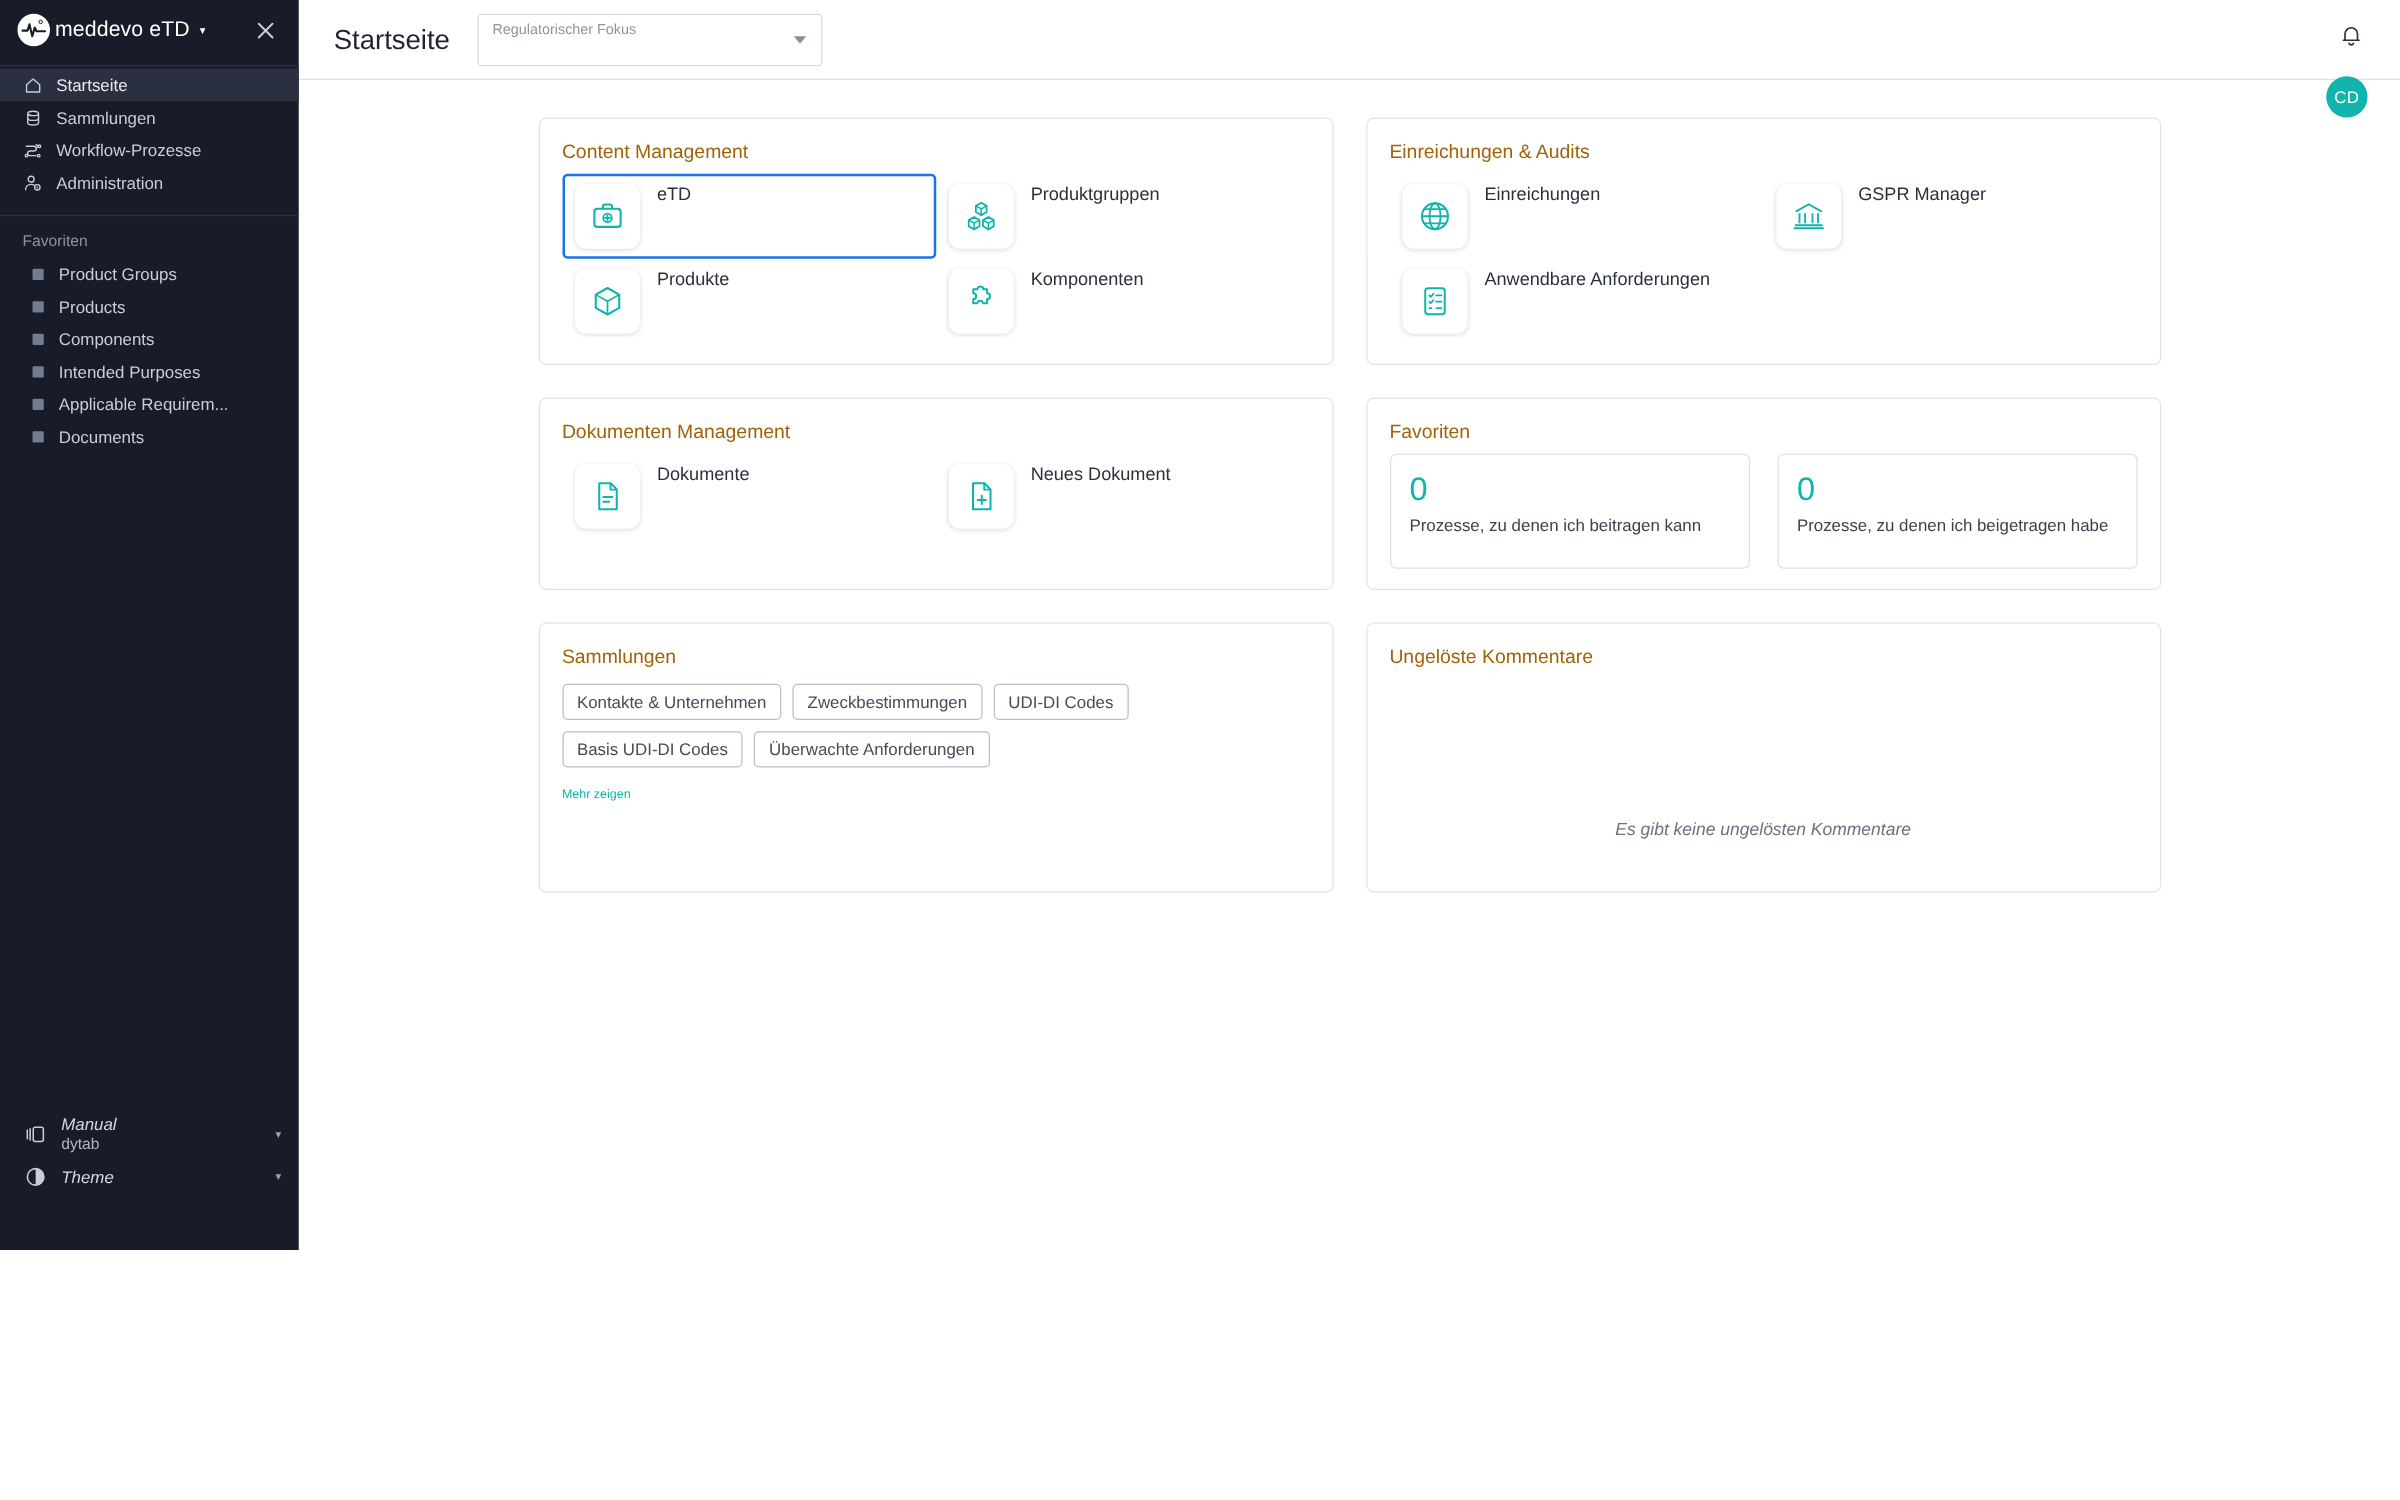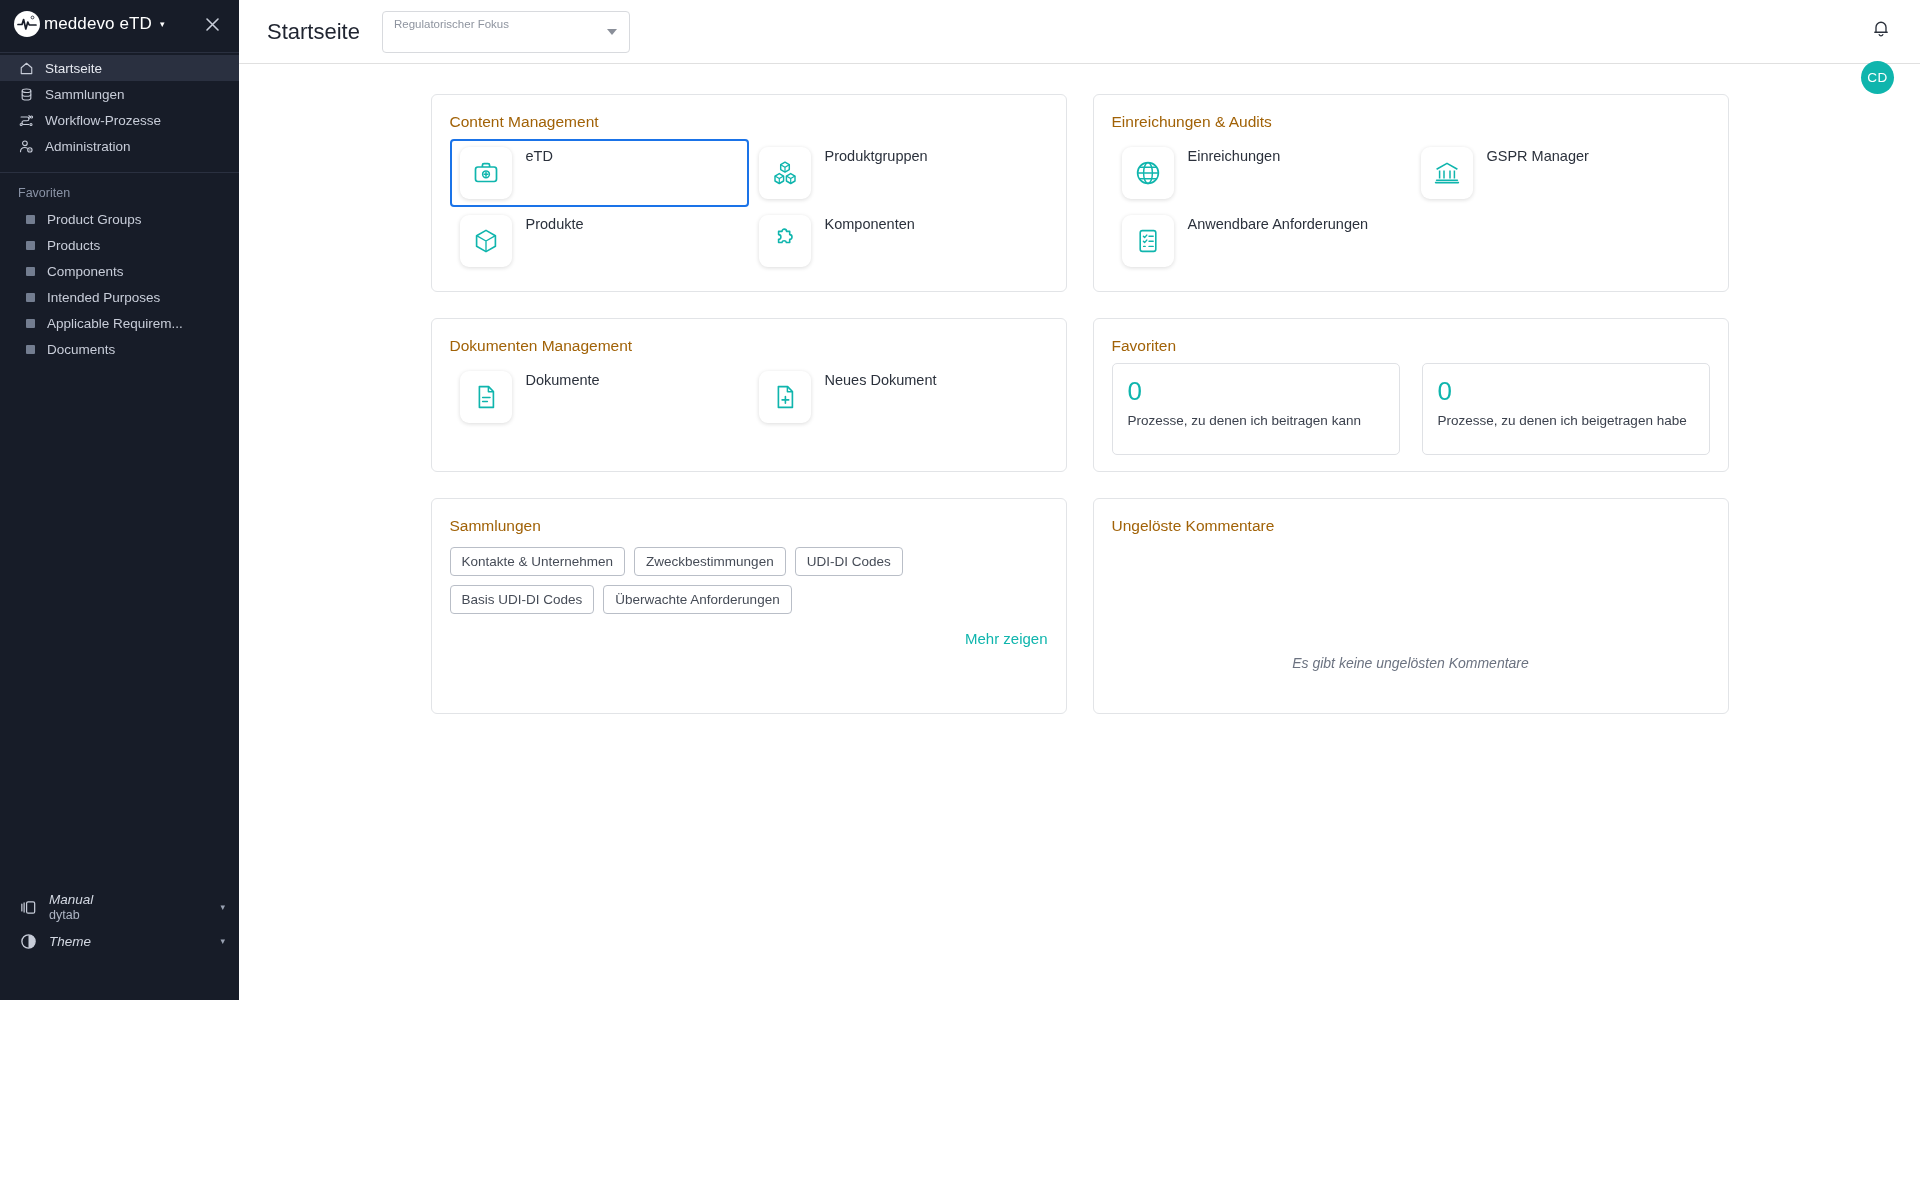--- a/index.html
+++ b/index.html
@@ -76,21 +76,21 @@
   .sb-bot-caret { margin-left: auto; color: #9aa2b3; font-size: 9px; }
 
   
   .main { flex: 1 1 auto; height: 1200px; background: #ffffff; display: flex; flex-direction: column; }
   .topbar {
     height: 64px; flex: 0 0 64px; border-bottom: 1px solid #e0e0e0;
     display: flex; align-items: center; padding: 0 26px 0 28px;
   }
   .page-title { font-size: 22px; color: #1f2430; font-weight: 400; white-space: nowrap; }
   .focus-select {
-    margin-left: 22px; width: 248px; height: 42px;
+    margin-left: 22px; width: 276px; height: 42px;
     border: 1px solid #d8dade; border-radius: 4px;
     position: relative; background: #fff; cursor: pointer;
   }
   .focus-label {
     position: absolute; left: 11px; top: 6px;
     font-size: 11.5px; color: #8e949f; white-space: nowrap;
   }
   .focus-caret {
     position: absolute; right: 12px; top: 50%; transform: translateY(-50%);
     width: 0; height: 0; border-left: 5px solid transparent;
@@ -137,21 +137,21 @@
   .wf-num { font-size: 26px; color: #0fb5ad; line-height: 1.1; margin-bottom: 6px; }
   .wf-cap { font-size: 13.5px; color: #3b414d; line-height: 1.35; }
 
   .chips { display: flex; flex-wrap: wrap; gap: 9px; margin-top: 4px; }
   .chip {
     border: 1px solid #b9bec7; border-radius: 4px; background: #fff;
     padding: 6px 11px; font-size: 13.5px; color: #464c57; cursor: pointer;
     white-space: nowrap;
   }
   .more-link {
-    text-align: right; margin-top: 16px; font-size: 15px;
+    text-align: left; margin-top: 16px; font-size: 10px;
     color: #0fb5ad; cursor: pointer;
   }
   .card.collections { min-height: 216px; display: flex; flex-direction: column; }
   .card.comments { min-height: 216px; display: flex; flex-direction: column; }
   .empty-msg {
     margin: auto auto 26px auto; font-size: 14px; color: #6b7280;
     font-style: italic;
   }
 </style>
 </head>

